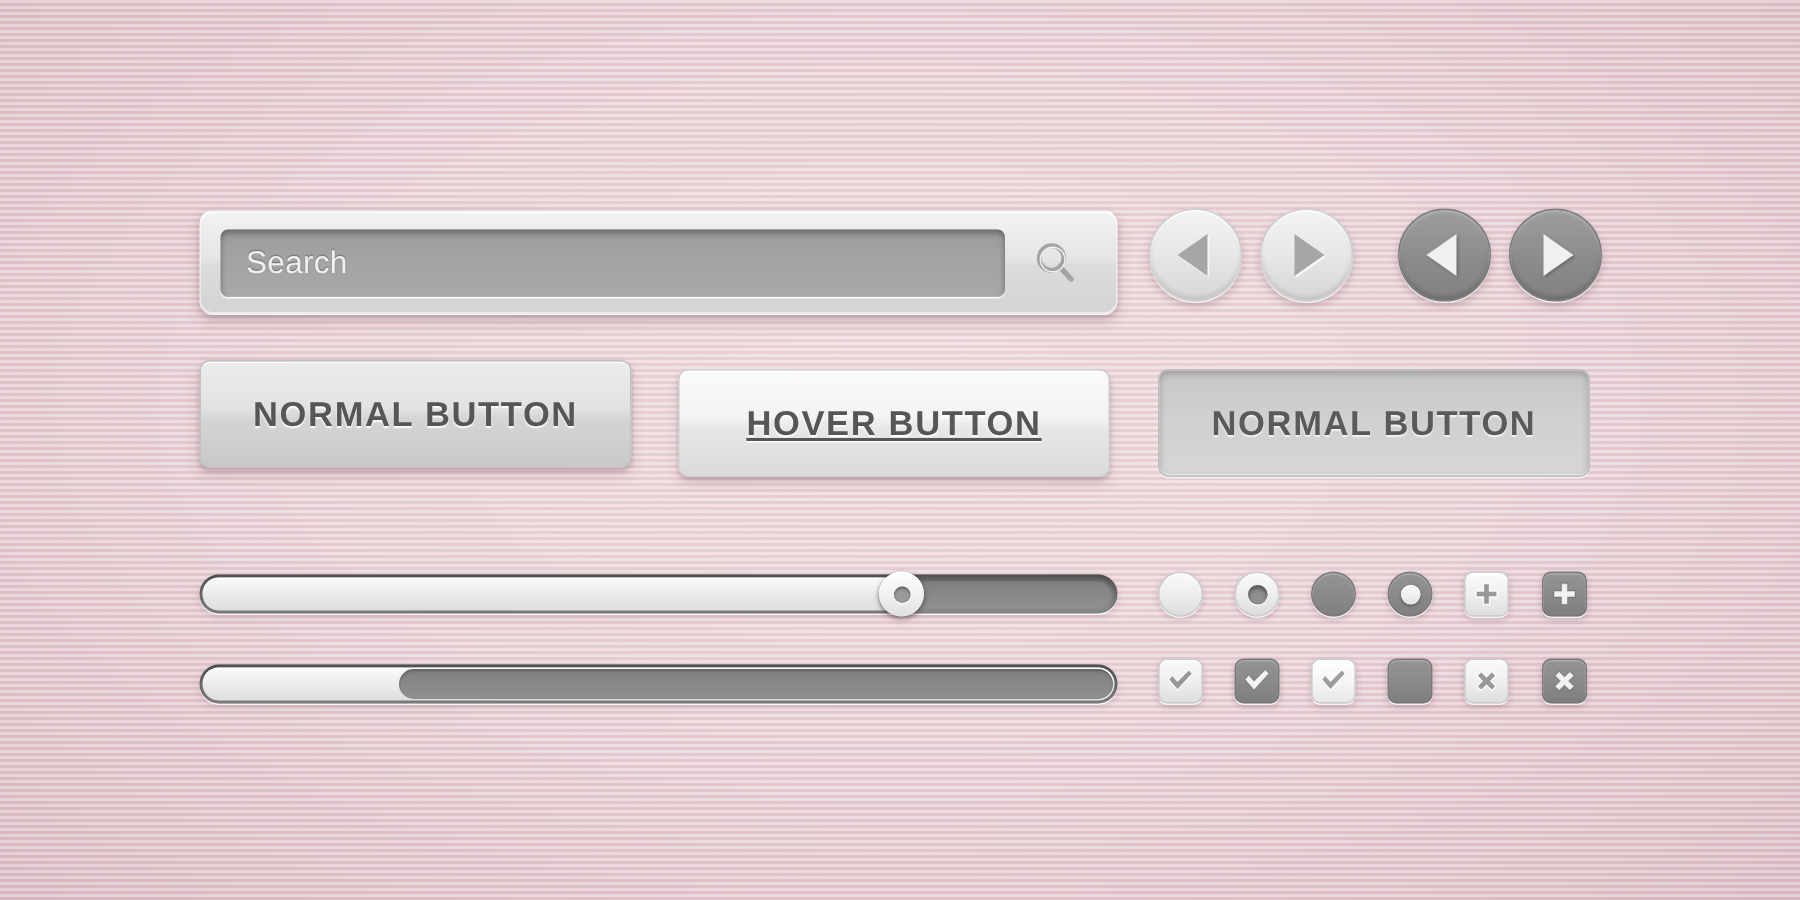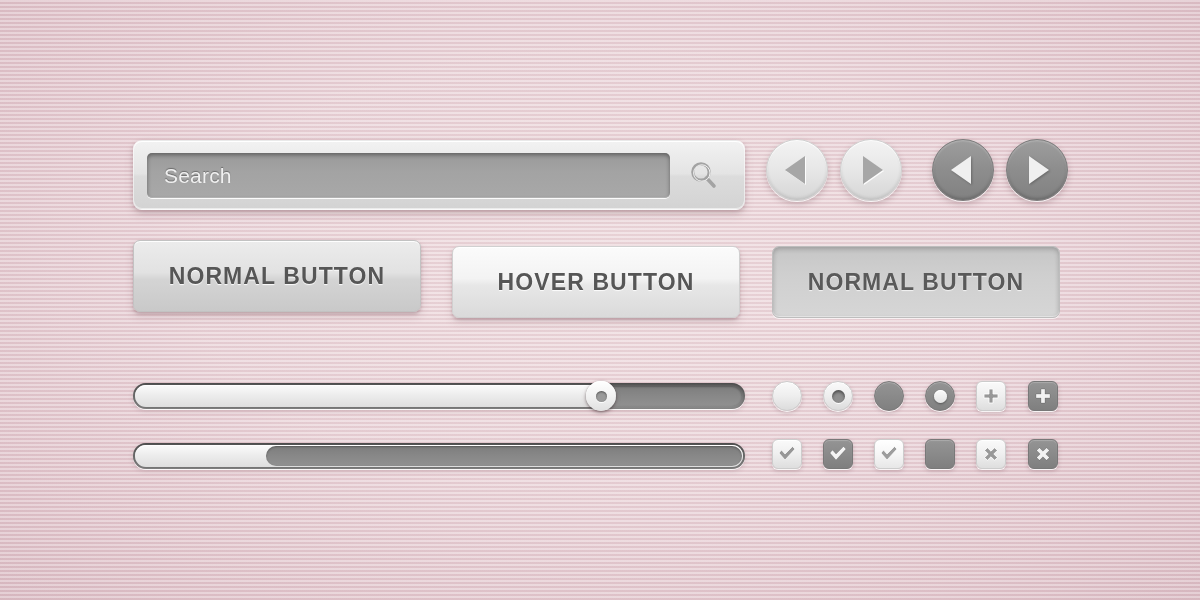--- a/index.html
+++ b/index.html
@@ -129,20 +129,21 @@
       0 2px 3px rgba(120,80,90,0.30),
       0 5px 9px rgba(120,80,90,0.16);
   }
   .rect-btn.hover {
     background: linear-gradient(to bottom, #fbfbfb 0%, #f3f3f3 45%, #e7e7e7 55%, #dadada 100%);
     border: 1px solid #d0d0d0;
     box-shadow:
       inset 0 1px 0 rgba(255,255,255,1),
       0 2px 3px rgba(120,80,90,0.28),
       0 5px 9px rgba(120,80,90,0.15);
+    text-decoration: underline;
   }
   .rect-btn.pressed {
     background: linear-gradient(to bottom, #c6c6c6 0%, #cfcfcf 40%, #d6d6d6 100%);
     border: 1px solid #bdbdbd;
     box-shadow:
       inset 0 2px 5px rgba(0,0,0,0.22),
       inset 0 -1px 0 rgba(255,255,255,0.55),
       0 1px 0 rgba(255,255,255,0.7);
     color: #5a5a5a;
     text-shadow: 0 1px 1px rgba(255,255,255,0.75);

